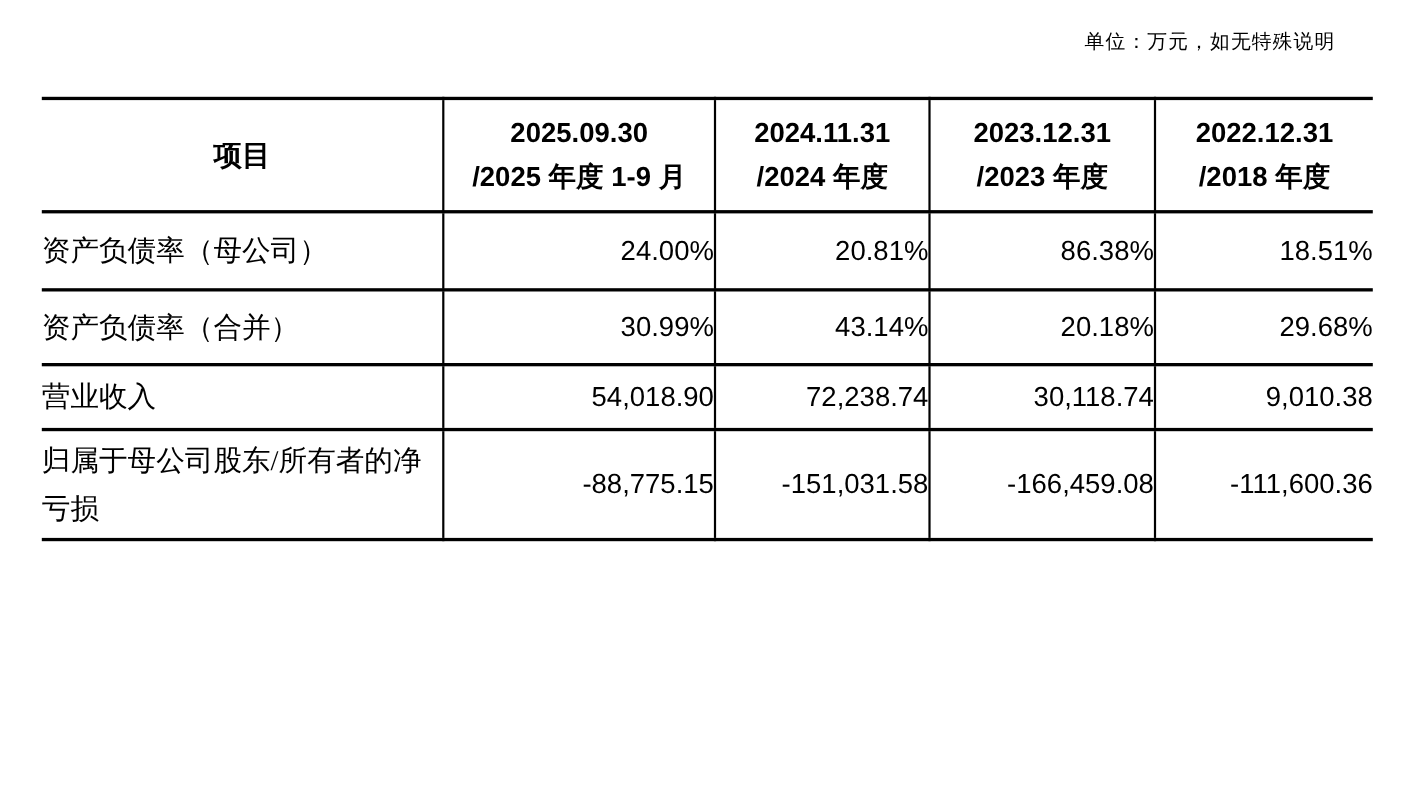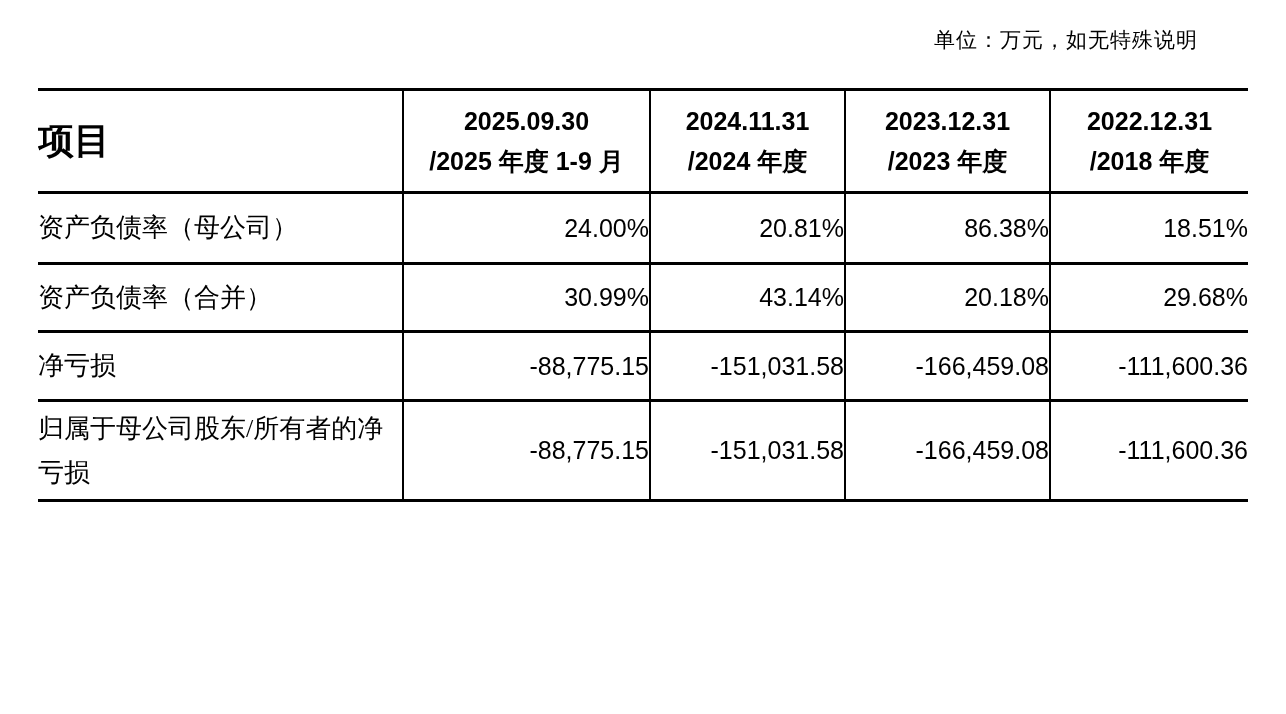--- a/index.html
+++ b/index.html
@@ -15,22 +15,22 @@
   .page {
     position: relative;
     width: 1286px;
     height: 714px;
     background: #ffffff;
     overflow: hidden;
   }
   .unit-note {
     position: absolute;
     top: 26px;
-    right: 88px;
-    font-size: 21px;
+    right: 72px;
+    font-size: 18px;
     letter-spacing: 1px;
     font-family: Liberation Serif, serif;
     white-space: nowrap;
   }
   table.fin-table {
     position: absolute;
     left: 38px;
     top: 88px;
     width: 1210px;
     border-collapse: collapse;
@@ -50,22 +50,22 @@
     vertical-align: middle;
     padding: 0;
     overflow: hidden;
   }
   table.fin-table td:first-child, table.fin-table th:first-child {
     border-left: none;
   }
 
   th.item-head {
     height: 100px;
-    text-align: left;
-    font-size: 36px;
+    text-align: center;
+    font-size: 26px;
     font-weight: bold;
     font-family: "Liberation Serif", "DejaVu Serif", serif;
   }
   th.period-head {
     height: 100px;
     text-align: center;
     font-weight: bold;
     font-family: "Liberation Sans", "DejaVu Sans", sans-serif;
     font-size: 25px;
     line-height: 40px;
@@ -143,28 +143,28 @@
     </tr>
 
     <tr class="h65">
       <td class="row-label">资产负债率（合并）</td>
       <td class="cell-value">30.99%</td>
       <td class="cell-value">43.14%</td>
       <td class="cell-value">20.18%</td>
       <td class="cell-value">29.68%</td>
     </tr>
 
+    <tr class="h56">
+      <td class="row-label">营业收入</td>
+      <td class="cell-value">54,018.90</td>
+      <td class="cell-value">72,238.74</td>
+      <td class="cell-value">30,118.74</td>
+      <td class="cell-value">9,010.38</td>
+    </tr>
 
-    <tr class="h66">
-      <td class="row-label">净亏损</td>
-      <td class="cell-value">-88,775.15</td>
-      <td class="cell-value">-151,031.58</td>
-      <td class="cell-value">-166,459.08</td>
-      <td class="cell-value">-111,600.36</td>
-    </tr>
 
     <tr class="h97">
       <td class="row-label">归属于母公司股东/所有者的净亏损</td>
       <td class="cell-value">-88,775.15</td>
       <td class="cell-value">-151,031.58</td>
       <td class="cell-value">-166,459.08</td>
       <td class="cell-value">-111,600.36</td>
     </tr>
 
   </tbody>

